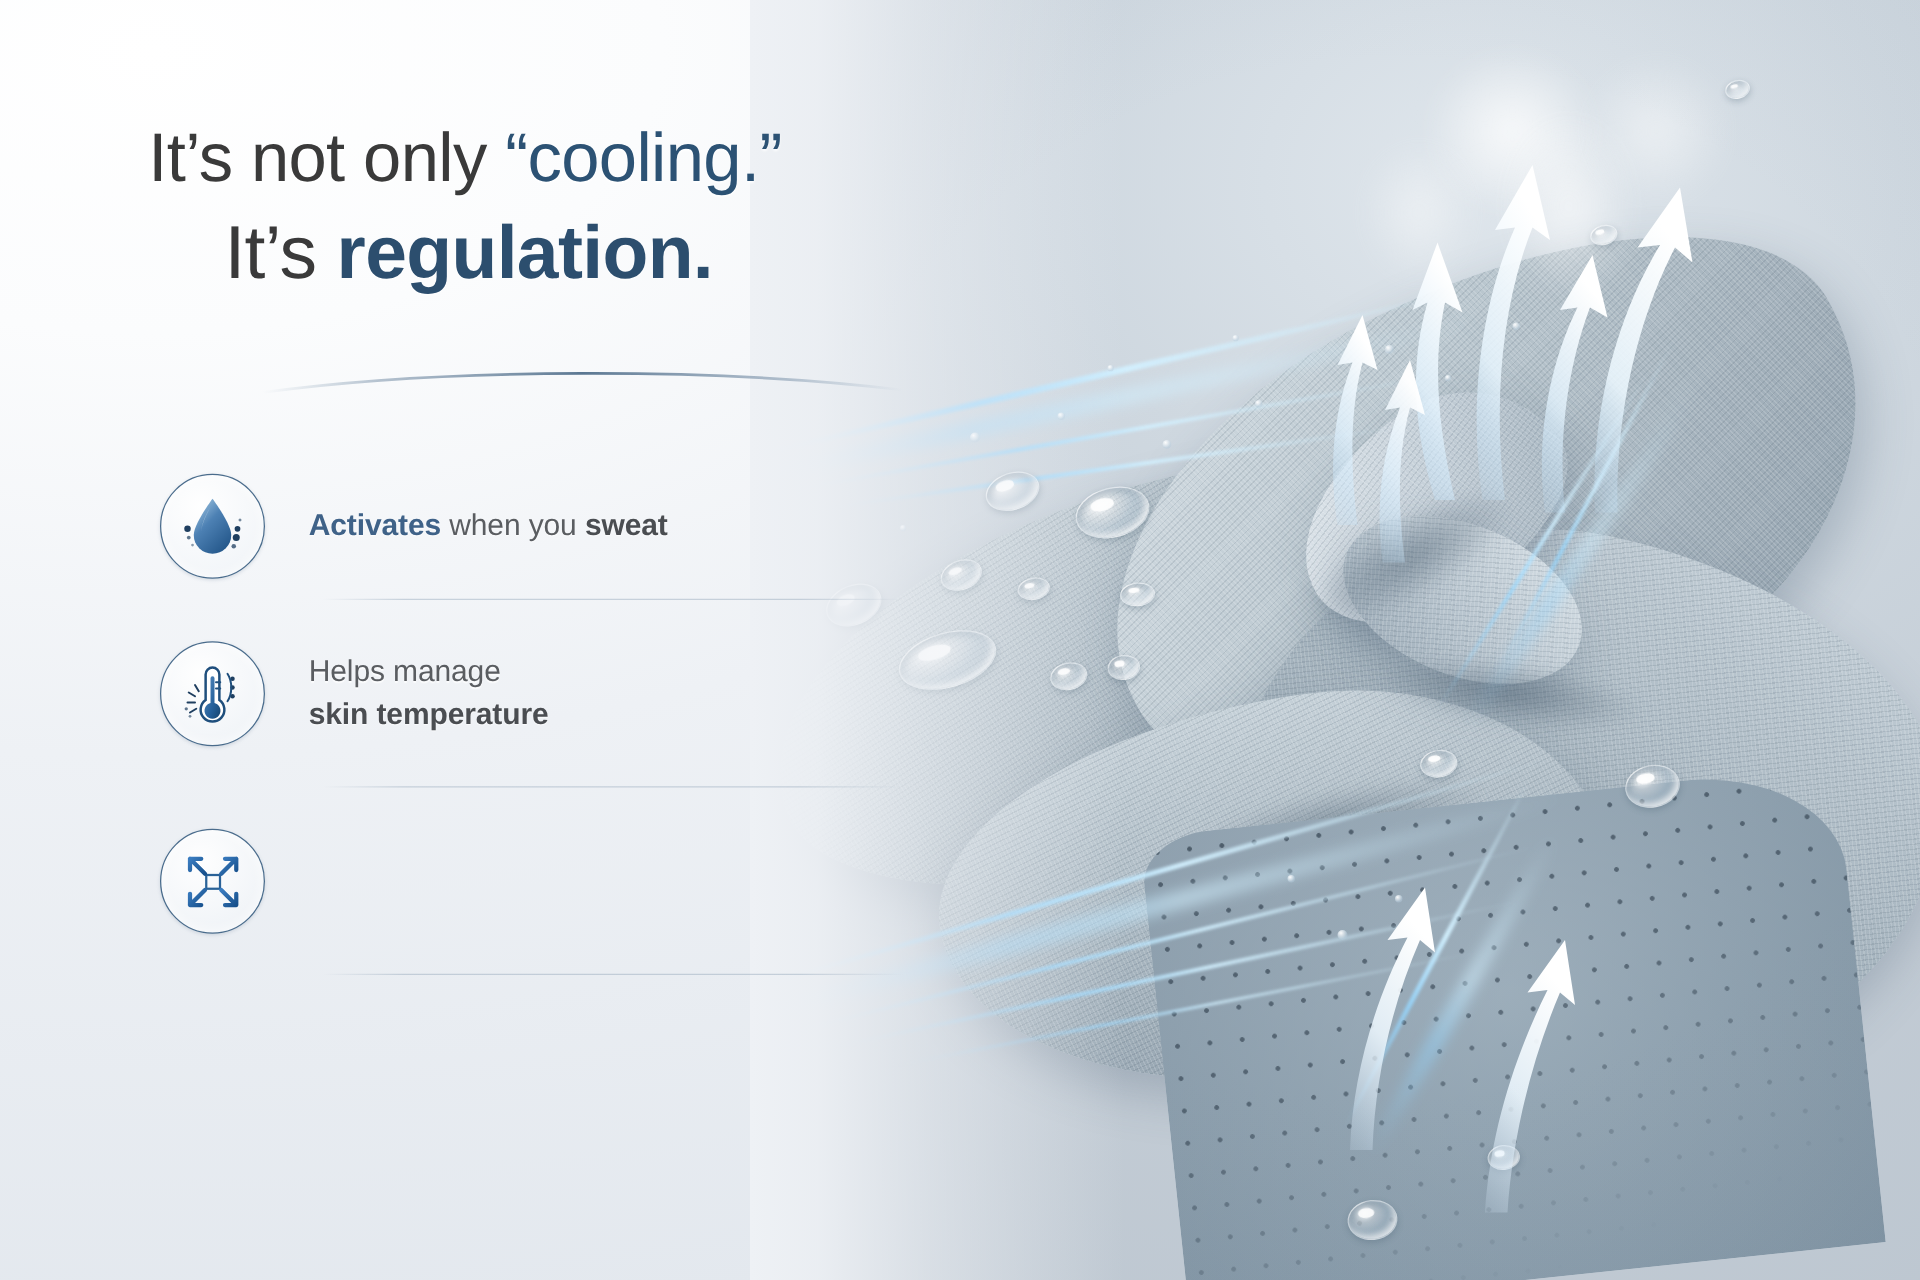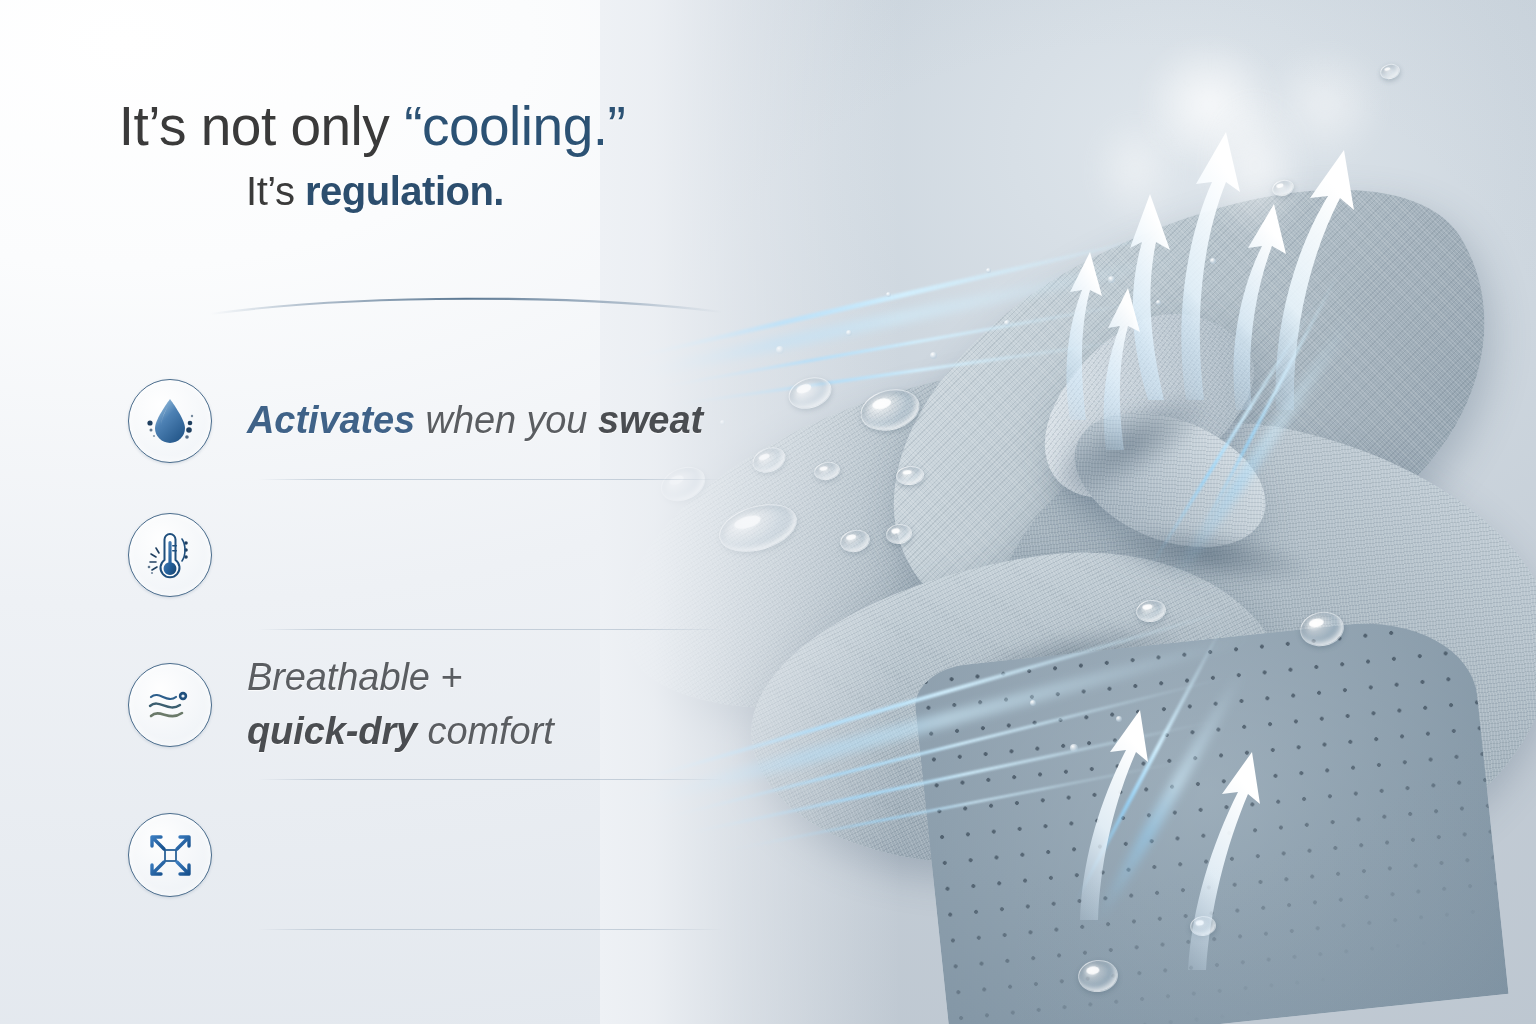--- a/index.html
+++ b/index.html
@@ -152,21 +152,21 @@
   .headline-wrap { position:absolute; left:0; top:98px; width:760px; }
   .h-line1 {
     font-size:55px; font-weight:400; letter-spacing:-.5px;
     color:#3a3a3a; text-align:center; line-height:1.05;
     padding-right:16px;
     text-shadow:0 1px 2px rgba(255,255,255,.9);
   }
   .h-line1 .accent { color:#2c5274; }
   .h-line2 {
     margin-top:14px;
-    font-size:40px; font-weight:400; letter-spacing:-.5px;
+    font-size:60px; font-weight:400; letter-spacing:-.5px;
     color:#3a3a3a; text-align:center; line-height:1.05;
     padding-right:10px;
     text-shadow:0 1px 2px rgba(255,255,255,.9);
   }
   .h-line2 .accent { color:#2c4e6e; font-weight:700; }
 
   
   .arc-divider { position:absolute; left:206px; top:286px; width:520px; height:40px; }
 
   
@@ -184,25 +184,24 @@
     border:1.6px solid #4a6c8c;
     background:radial-gradient(circle at 38% 30%, rgba(255,255,255,.95), rgba(236,241,246,.72));
     box-shadow:0 1px 3px rgba(90,115,140,.22), inset 0 0 10px rgba(255,255,255,.8);
     display:flex; align-items:center; justify-content:center;
     position:relative;
   }
   .icon-badge svg { display:block; }
 
   .feat-text {
     margin-left:35px;
-    font-size:38px; line-height:1.42;
+    font-size:24px; line-height:1.42;
     color:#53565a;
     letter-spacing:-.1px;
     text-shadow:0 1px 1px rgba(255,255,255,.8);
-    font-style:italic;
   }
   .feat-text .b-blue { font-weight:700; color:#3f6288; }
   .feat-text .b-dark { font-weight:700; color:#4a4d51; }
   .feat-text .reg { font-weight:400; color:#5a5d61; }
 
   .feat-sep {
     position:absolute;
     left:130px; right:-5px; bottom:0;
     height:1px;
     background:linear-gradient(90deg, rgba(140,160,180,0) 0%, rgba(140,160,180,.42) 14%, rgba(140,160,180,.42) 82%, rgba(140,160,180,0) 100%);
@@ -454,39 +453,27 @@
             <g stroke="#1f3f60" stroke-width="1.6" stroke-linecap="round">
               <line x1="14" y1="30" x2="9" y2="27"></line>
               <line x1="14" y1="35" x2="8" y2="35"></line>
               <line x1="15" y1="40" x2="10" y2="43"></line>
               <line x1="17" y1="26" x2="14" y2="21"></line>
             </g>
             <circle cx="7" cy="40" r="1.3" fill="#1f3f60" opacity="0.7"></circle>
             <circle cx="10" cy="46" r="1.1" fill="#1f3f60" opacity="0.6"></circle>
           </svg>
         </div>
-        <div class="feat-sep"></div>
-      </div>
-
-      <div class="feat-row two-line">
-        <div class="icon-badge">
-          <svg width="56" height="56" viewBox="0 0 56 56">
-            <path d="M9 20 C 17 13, 25 27, 34 20" fill="none" stroke="#2d5f8c" stroke-width="2.2" stroke-linecap="round"></path>
-            <path d="M8 29 C 17 21, 26 36, 38 28" fill="none" stroke="#3c5f70" stroke-width="2.4" stroke-linecap="round"></path>
-            <path d="M9 39 C 18 31, 27 45, 40 36" fill="none" stroke="#6b7a6a" stroke-width="2.6" stroke-linecap="round"></path>
-            <circle cx="41" cy="19" r="4.2" fill="#1f4f7d"></circle>
-            <circle cx="41" cy="19" r="1.6" fill="#e9f1f7"></circle>
-          </svg>
-        </div>
         <div class="feat-text">
-          <div><span class="reg">Breathable +</span></div>
-          <div><span class="b-dark">quick-dry</span><span class="reg"> comfort</span></div>
+          <div><span class="reg">Helps manage</span></div>
+          <div><span class="b-dark">skin temperature</span></div>
         </div>
         <div class="feat-sep"></div>
       </div>
+
 
       <div class="feat-row two-line">
         <div class="icon-badge">
           <svg width="56" height="56" viewBox="0 0 56 56">
             <defs>
               <linearGradient id="stg" x1="0" y1="0" x2="1" y2="1">
                 <stop offset="0%" stop-color="#3a7cc0"></stop>
                 <stop offset="100%" stop-color="#17508c"></stop>
               </linearGradient>
             </defs>

